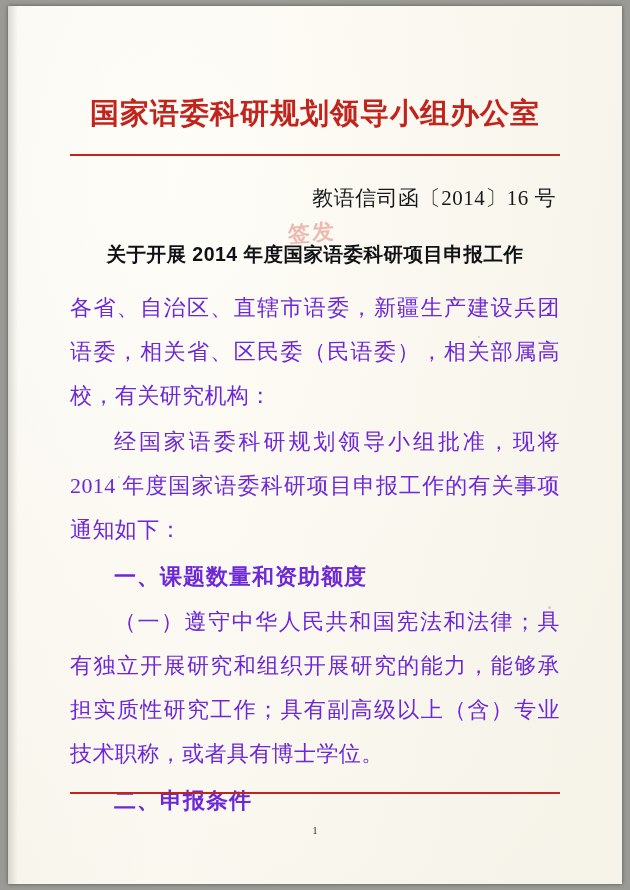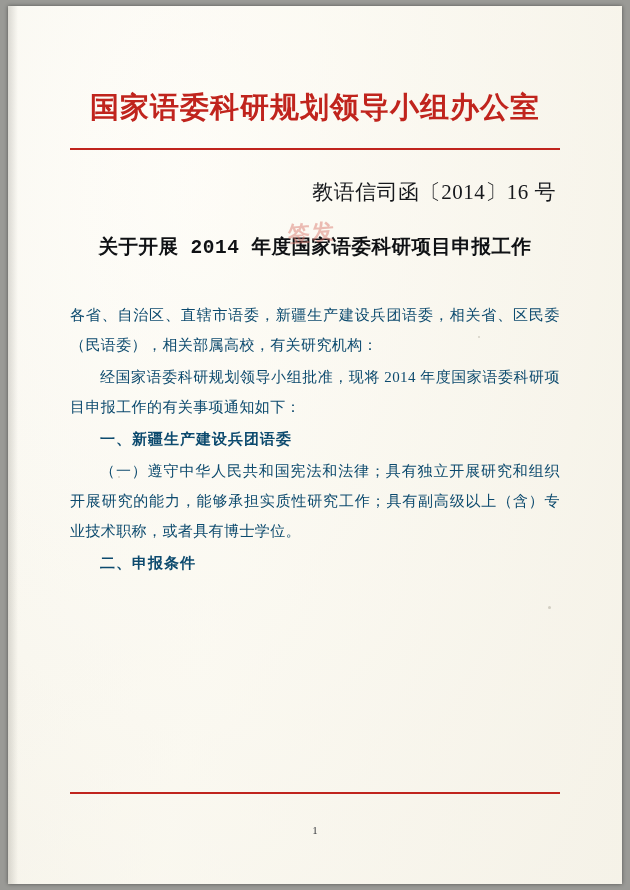--- a/index.html
+++ b/index.html
@@ -35,21 +35,21 @@
   .paper-edge-left {
     position: absolute;
     left: 0; top: 0; bottom: 0;
     width: 10px;
     background: linear-gradient(90deg, rgba(120,118,110,0.25), rgba(255,255,255,0));
     pointer-events: none;
   }
   .content {
     position: absolute;
     left: 0; top: 0; right: 0; bottom: 0;
-    padding: 0 62px;
+    padding: 6px 62px;
     box-sizing: border-box;
   }
 
   
   .masthead {
     margin-top: 86px;
     text-align: center;
   }
   .masthead-title {
     color: #c0241d;
@@ -88,36 +88,36 @@
     font-weight: bold;
     letter-spacing: 2px;
     transform: rotate(-4deg);
     pointer-events: none;
   }
 
   
   .doc-title {
     margin-top: 26px;
     text-align: center;
-    font-family: Liberation Mono, monospace;
+    font-family: Liberation Sans, sans-serif;
     font-weight: bold;
     font-size: 19.5px;
     color: #0f1114;
     line-height: 1.65;
     letter-spacing: 0.5px;
   }
   .doc-title .line2 {
     display: block;
   }
 
   
   .body-block {
-    margin-top: 36px;
-    font-size: 15px;
-    color: #0c4a6e;
+    margin-top: 16px;
+    font-size: 22px;
+    color: #6d28d9;
     line-height: 2.0;
     letter-spacing: 0.4px;
     text-align: justify;
   }
   .para {
     margin: 0 0 2px 0;
   }
   .indent {
     text-indent: 2em;
   }
@@ -174,21 +174,21 @@
 
     <div class="doc-number">教语信司函〔2014〕16 号</div>
 
     <div class="doc-title">
       <span>关于开展 2014 年度国家语委科研项目申报工作</span>
     </div>
 
     <div class="body-block">
       <p class="para">各省、自治区、直辖市语委，新疆生产建设兵团语委，相关省、区民委（民语委），相关部属高校，有关研究机构：</p>
       <p class="para indent">经国家语委科研规划领导小组批准，现将 2014 年度国家语委科研项目申报工作的有关事项通知如下：</p>
-      <p class="para heading">一、新疆生产建设兵团语委</p>
+      <p class="para heading">一、课题数量和资助额度</p>
       <p class="para indent">（一）遵守中华人民共和国宪法和法律；具有独立开展研究和组织开展研究的能力，能够承担实质性研究工作；具有副高级以上（含）专业技术职称，或者具有博士学位。</p>
       <p class="para heading">二、申报条件</p>
     </div>
   </div>
 
   <div class="seal-ghost">签发</div>
 
   <div class="bottom-rule"></div>
   <div class="page-number">1</div>
 </div>

